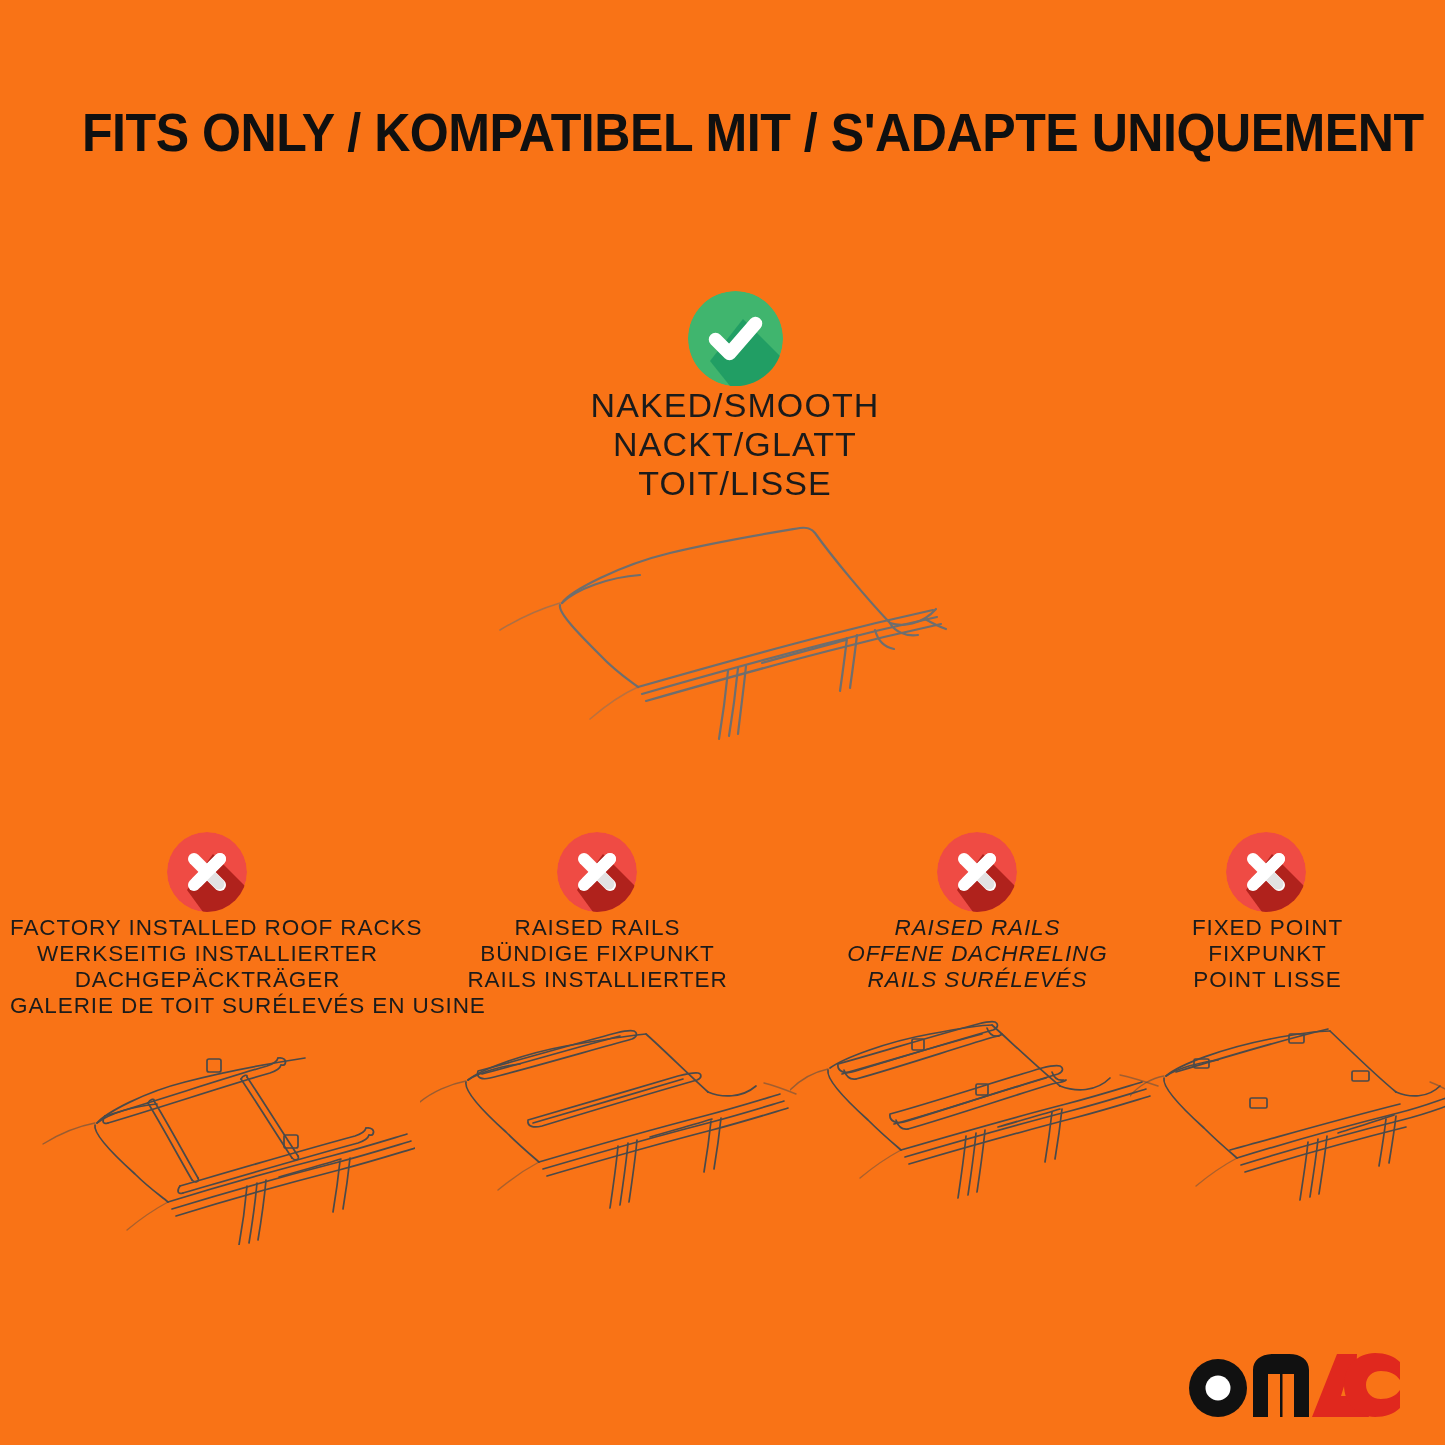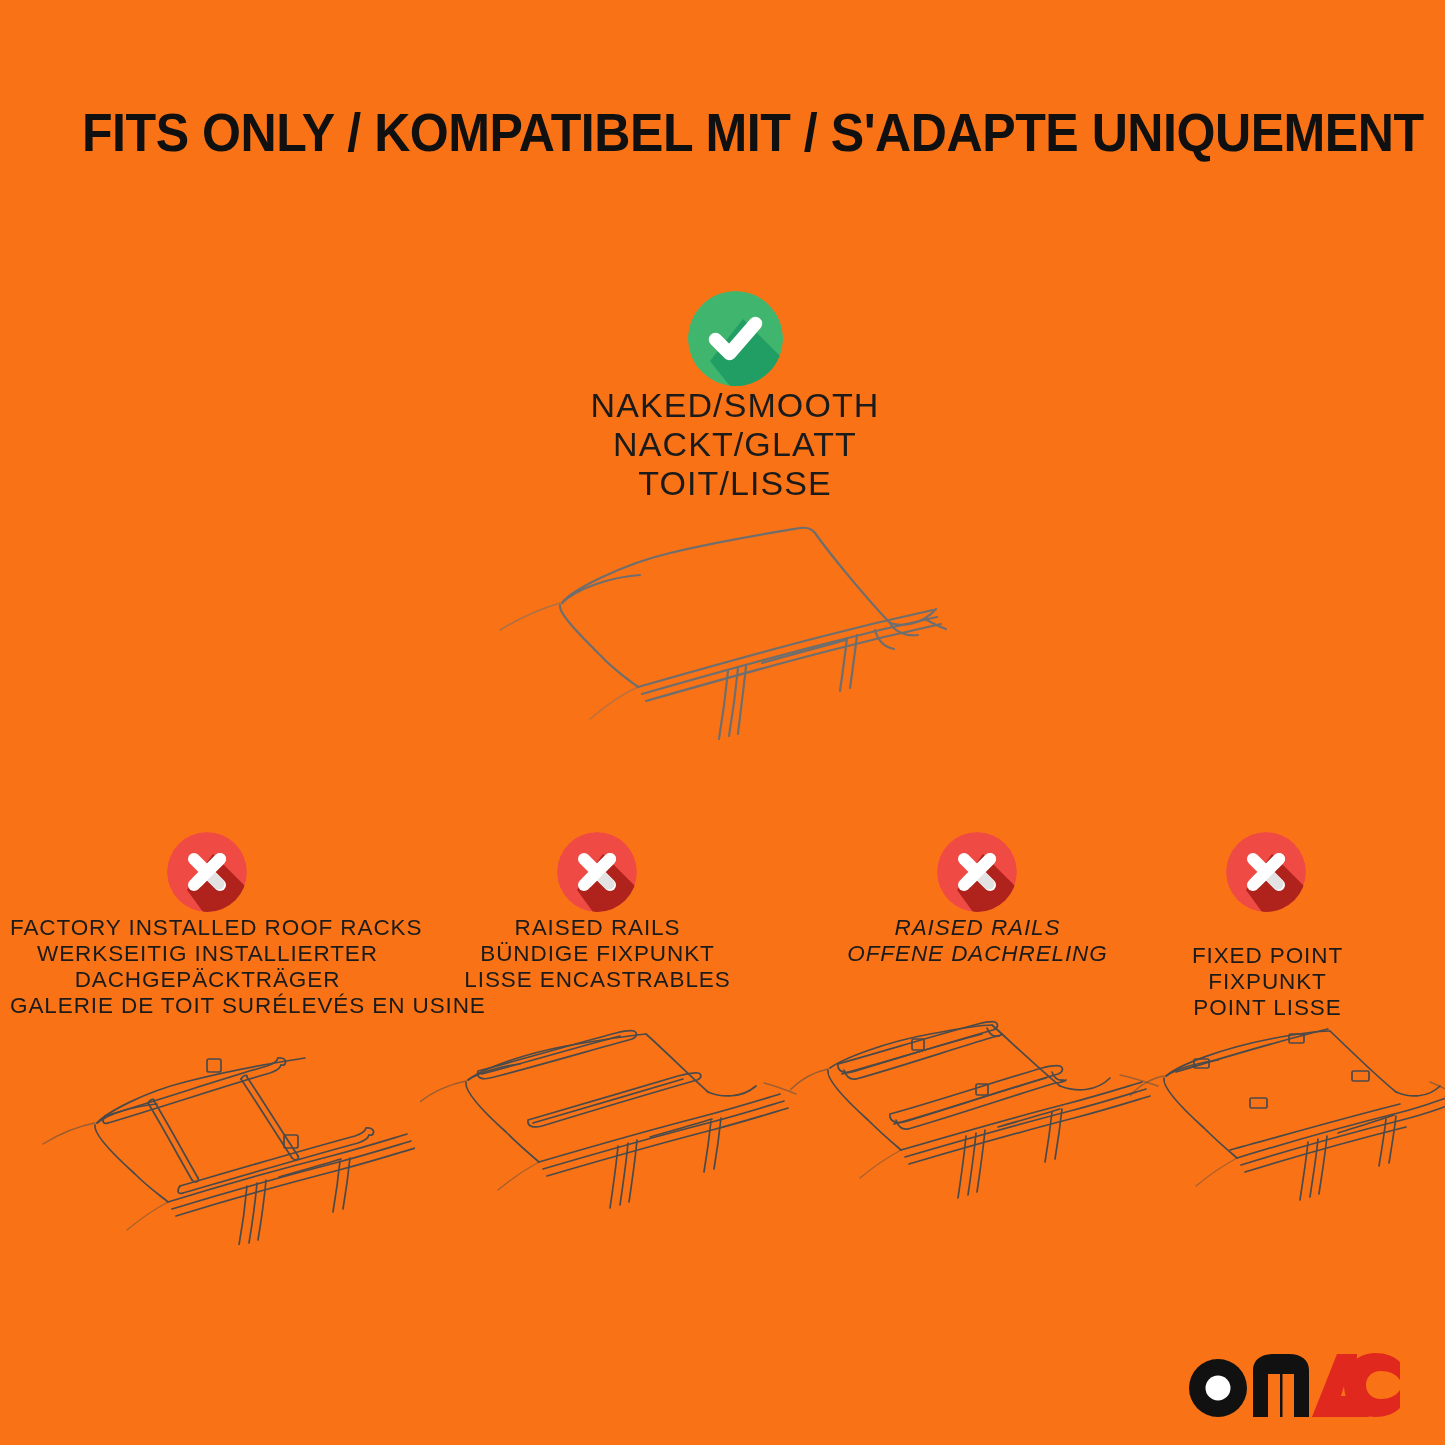--- a/index.html
+++ b/index.html
@@ -217,21 +217,21 @@
       </g>
       <g stroke="#FFFFFF" stroke-width="12" stroke-linecap="round">
         <line x1="53" y1="27" x2="30" y2="50"></line>
       </g>
     </svg>
   </div>
 
   <div class="label label-small" style="left:420px; top:915px; width:355px;">
     <span class="ln">RAISED RAILS</span>
     <span class="ln">BÜNDIGE FIXPUNKT</span>
-    <span class="ln">LISSE ENCASTRABLES</span>
+    <span class="ln">RAILS INSTALLIERTER</span>
   </div>
 
   <div class="illus" style="left:420px; top:1020px;">
     <svg width="380" height="225" viewBox="0 0 380 225">
       <g fill="none" stroke="#4A4A4A" stroke-width="1.7" stroke-linecap="round" stroke-linejoin="round">
 
         <path d="M48 60 C60 50 102 34 146 26 C186 19 216 15 226 14"></path>
         <path d="M48 60 C60 52 82 46 100 44"></path>
         <path d="M46 62 C44 72 66 94 86 112 C100 126 112 136 119 142"></path>
         <path d="M119 142 C160 130 222 112 284 96 C318 87 340 80 360 74"></path>
@@ -277,20 +277,21 @@
       </g>
       <g stroke="#FFFFFF" stroke-width="12" stroke-linecap="round">
         <line x1="53" y1="27" x2="30" y2="50"></line>
       </g>
     </svg>
   </div>
 
   <div class="label label-small" style="left:795px; top:915px; width:365px;font-style:italic;">
     <span class="ln">RAISED RAILS</span>
     <span class="ln">OFFENE DACHRELING</span>
+    <span class="ln">RAILS SURÉLEVÉS</span>
   </div>
 
   <div class="illus" style="left:790px; top:1020px;">
     <svg width="380" height="225" viewBox="0 0 380 225">
       <g fill="none" stroke="#4A4A4A" stroke-width="1.7" stroke-linecap="round" stroke-linejoin="round">
 
         <path d="M40 48 C54 38 96 22 140 14 C172 8 194 5 202 5"></path>
         <path d="M38 50 C36 60 58 82 78 100 C92 114 104 124 111 130"></path>
         <path d="M111 130 C152 118 214 100 276 84 C310 75 332 68 352 62"></path>
         <path d="M115 137 C156 125 218 107 280 91 C314 82 336 75 356 69"></path>
@@ -343,21 +344,21 @@
       </g>
       <g stroke="#D8D8D8" stroke-width="11" stroke-linecap="round" opacity="0.75">
         <line x1="41" y1="41" x2="52" y2="52"></line>
       </g>
       <g stroke="#FFFFFF" stroke-width="12" stroke-linecap="round">
         <line x1="53" y1="27" x2="30" y2="50"></line>
       </g>
     </svg>
   </div>
 
-  <div class="label label-small" style="left:1115px; top:915px; width:305px;margin-top:28px;">
+  <div class="label label-small" style="left:1115px; top:915px; width:305px;">
     <span class="ln">FIXED POINT</span>
     <span class="ln">FIXPUNKT</span>
     <span class="ln">POINT LISSE</span>
   </div>
 
   <div class="illus" style="left:1130px; top:1020px;">
     <svg width="320" height="225" viewBox="0 0 320 225">
       <g fill="none" stroke="#4A4A4A" stroke-width="1.7" stroke-linecap="round" stroke-linejoin="round">
 
         <path d="M36 56 C50 44 94 28 140 19 C172 13 192 11 200 11"></path>

